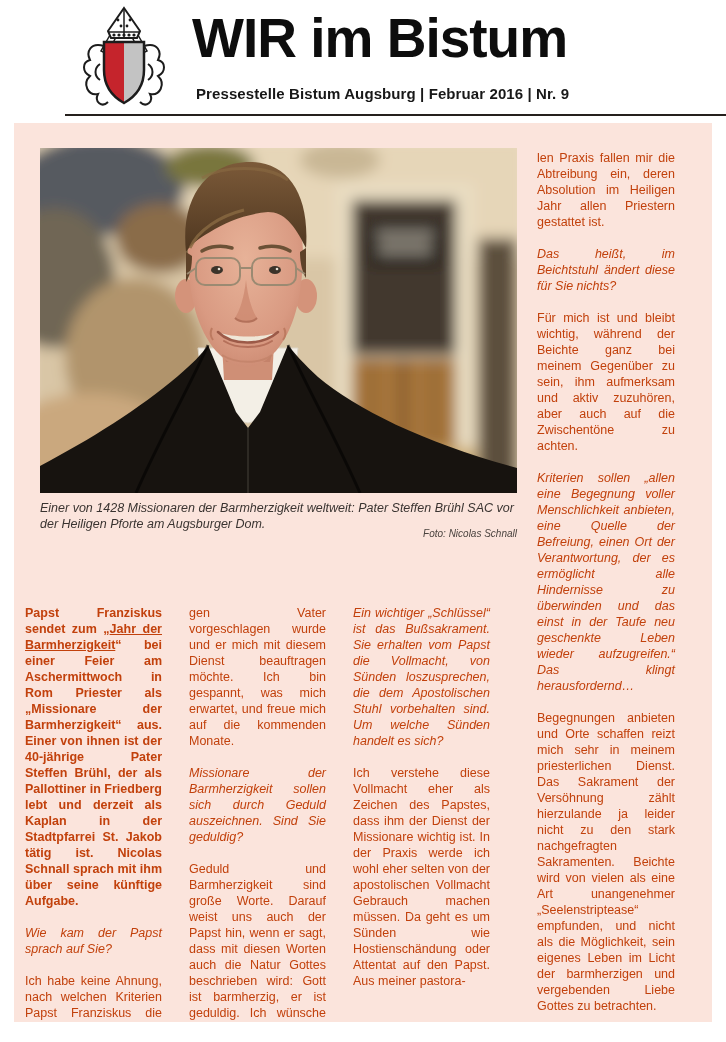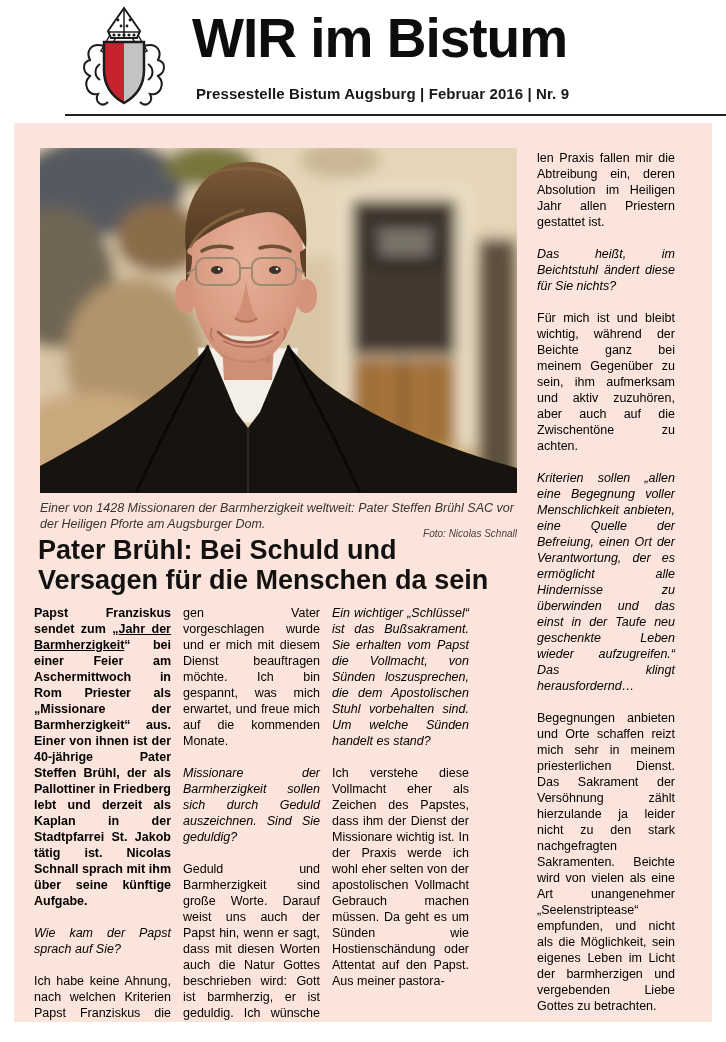--- a/index.html
+++ b/index.html
@@ -32,25 +32,25 @@
     font-size:12.5px;font-style:italic;line-height:16px;color:#3a3431;text-align:left;margin:0;
   }
   .credit{
     position:absolute;right:0;bottom:1px;font-size:10px;font-style:italic;color:#4a433f;margin-top:32px;
   }
   .headline{
     position:absolute;left:24px;top:412px;width:484px;
     font-size:27px;font-weight:bold;line-height:30px;color:#141210;margin:0;
   }
   .columns{
-    position:absolute;left:20px;top:482px;width:477px;height:412px;
-    display:grid;grid-template-columns:149px 149px 149px;
+    position:absolute;left:11px;top:482px;width:477px;height:412px;
+    display:grid;grid-template-columns:149px 149px 149px;column-gap:15px;
   }
   .col p, .sidebar p{
-    margin:0 12px 16px 0;font-size:12.5px;line-height:16px;text-align:justify;color:#000000;
+    margin:0 12px 16px 0;font-size:12.5px;line-height:16px;text-align:justify;color:#c2410c;
   }
   .question{font-style:italic;color:#211d1b;}
   .intro{font-weight:bold;color:#7d2733;}
   .intro .link{text-decoration:underline;cursor:pointer;}
   .sidebar{
     position:absolute;left:523px;top:27px;width:150px;height:860px;
   }
 </style>
 </head>
 <body>
@@ -202,35 +202,34 @@
         <path d="M244,180 C246,184 246,188 243,192" stroke="#bd7a60" stroke-width="2" fill="none"></path>
       </g>
     </svg>
   </div>
 
   <div class="caption-wrap">
     <p class="caption">Einer von 1428 Missionaren der Barmherzigkeit weltweit: Pater Steffen Brühl SAC vor der Heiligen Pforte am Augsburger Dom.</p>
     <span class="credit">Foto: Nicolas Schnall</span>
   </div>
 
-  <h1 class="headline">Pater Brühl: Bei Schuld und Versagen für die Menschen da sein</h1>
 
   <div class="columns">
     <div class="col">
       <p class="intro"><span>Papst Franziskus sendet zum „</span><span class="link">Jahr der Barmherzigkeit</span><span>“ bei einer Feier am Aschermittwoch in Rom Priester als „Missionare der Barmherzigkeit“ aus. Einer von ihnen ist der 40-jährige Pater Steffen Brühl, der als Pallottiner in Friedberg lebt und derzeit als Kaplan in der Stadtpfarrei St. Jakob tätig ist. Nicolas Schnall sprach mit ihm über seine künftige Aufgabe.</span></p>
       <p class="question">Wie kam der Papst sprach auf Sie?</p>
       <p>Ich habe keine Ahnung, nach welchen Kriterien Papst Franziskus die Missionare der Barmherzigkeit ausgewählt hat. Ich bekam aus Rom einen Brief. Darin stand, dass ich dem Heili-</p>
     </div>
     <div class="col">
       <p>gen Vater vorgeschlagen wurde und er mich mit diesem Dienst beauftragen möchte. Ich bin gespannt, was mich erwartet, und freue mich auf die kommenden Monate.</p>
       <p class="question">Missionare der Barmherzigkeit sollen sich durch Geduld auszeichnen. Sind Sie geduldig?</p>
       <p>Geduld und Barmherzigkeit sind große Worte. Darauf weist uns auch der Papst hin, wenn er sagt, dass mit diesen Worten auch die Natur Gottes beschrieben wird: Gott ist barmherzig, er ist geduldig. Ich wünsche mir oft, geduldiger zu sein. Gerade, wenn ich für eine Sache brenne, fällt es mir schwer, die nötige Geduld aufzubringen. Anders</p>
     </div>
     <div class="col">
-      <p class="question">Ein wichtiger „Schlüssel“ ist das Bußsakrament. Sie erhalten vom Papst die Vollmacht, von Sünden loszusprechen, die dem Apostolischen Stuhl vorbehalten sind. Um welche Sünden handelt es stand?</p>
+      <p class="question">Ein wichtiger „Schlüssel“ ist das Bußsakrament. Sie erhalten vom Papst die Vollmacht, von Sünden loszusprechen, die dem Apostolischen Stuhl vorbehalten sind. Um welche Sünden handelt es sich?</p>
       <p>Ich verstehe diese Vollmacht eher als Zeichen des Papstes, dass ihm der Dienst der Missionare wichtig ist. In der Praxis werde ich wohl eher selten von der apostolischen Vollmacht Gebrauch machen müssen. Da geht es um Sünden wie Hostienschändung oder Attentat auf den Papst. Aus meiner pastora-</p>
     </div>
   </div>
 
   <div class="sidebar">
     <p>len Praxis fallen mir die Abtreibung ein, deren Absolution im Heiligen Jahr allen Priestern gestattet ist.</p>
     <p class="question">Das heißt, im Beichtstuhl ändert diese für Sie nichts?</p>
     <p>Für mich ist und bleibt wichtig, während der Beichte ganz bei meinem Gegenüber zu sein, ihm aufmerksam und aktiv zuzuhören, aber auch auf die Zwischentöne zu achten.</p>
     <p class="question">Kriterien sollen „allen eine Begegnung voller Menschlichkeit anbieten, eine Quelle der Befreiung, einen Ort der Verantwortung, der es ermöglicht alle Hindernisse zu überwinden und das einst in der Taufe neu geschenkte Leben wieder aufzugreifen.“ Das klingt herausfordernd…</p>
     <p>Begegnungen anbieten und Orte schaffen reizt mich sehr in meinem priesterlichen Dienst. Das Sakrament der Versöhnung zählt hierzulande ja leider nicht zu den stark nachgefragten Sakramenten. Beichte wird von vielen als eine Art unangenehmer „Seelenstriptease“ empfunden, und nicht als die Möglichkeit, sein eigenes Leben im Licht der barmherzigen und vergebenden Liebe Gottes zu betrachten.</p>

